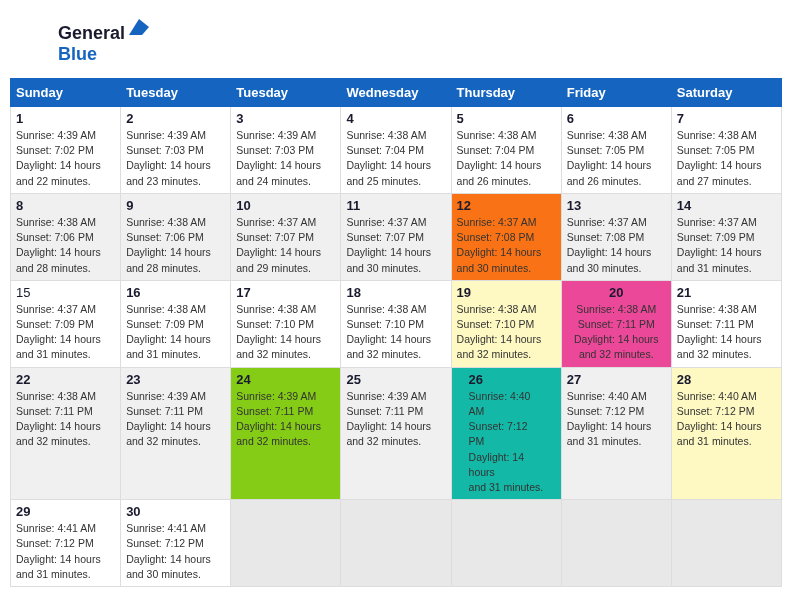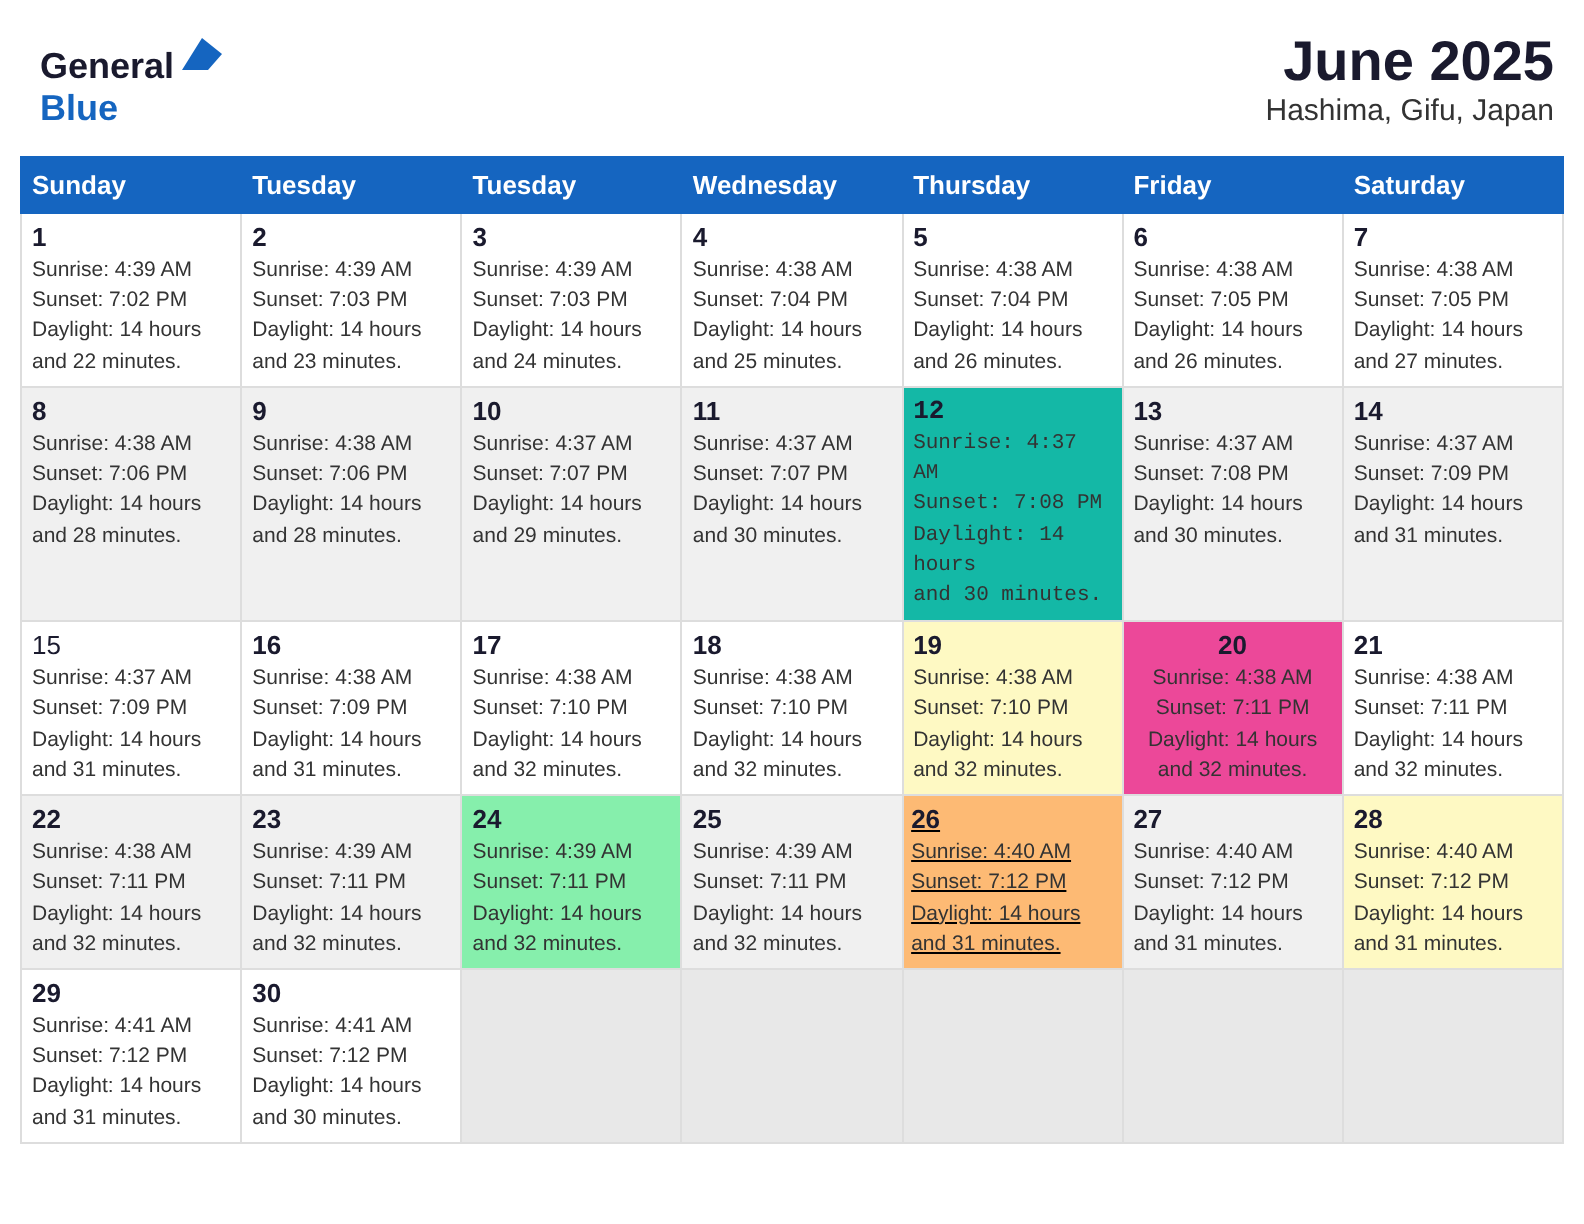--- a/index.html
+++ b/index.html
@@ -13,20 +13,21 @@
     .header {
       display: flex;
       justify-content: space-between;
       align-items: flex-start;
       margin-bottom: 8px;
       padding: 5px 5px 5px 10px;
     }
     .logo {
       display: flex;
       align-items: center;
+      margin-left: 38px;
     }
     .logo-icon {
       width: 24px;
       height: 24px;
       margin-left: 2px;
     }
     .title-section {
       text-align: right;
     }
     .month-title {
@@ -84,24 +85,20 @@
 <body>
 
 <div class="header">
   <div class="logo">
     <div>
       <span style="font-size:18px;font-weight:bold;color:#1a1a2e;">General</span><svg class="logo-icon" viewBox="0 0 24 24" xmlns="http://www.w3.org/2000/svg">
           <polygon points="2,20 12,4 22,12 15,20" fill="#1565c0"></polygon>
         </svg><br>
       <span style="font-size:18px;font-weight:bold;color:#1565c0;">Blue</span>
     </div>
-  </div>
-  <div class="title-section">
-    <div class="month-title">June 2025</div>
-    <div class="location-title">Hashima, Gifu, Japan</div>
   </div>
 </div>
 
 <table class="calendar">
   <thead>
     <tr>
       <th>Sunday</th>
       <th>Tuesday</th>
       <th>Tuesday</th>
       <th>Wednesday</th>
@@ -151,21 +148,21 @@
           <div class="day-info" style="color:#333;line-height:1.45;font-size:10.5px;">Sunrise: 4:38 AM<br>Sunset: 7:06 PM<br>Daylight: 14 hours<br>and 28 minutes.</div>
         </td>
         <td style="vertical-align: top; padding: 4px 5px; font-size: 10.5px; border: 1px solid rgb(221, 221, 221); min-height: 80px; background: rgb(240, 240, 240);">
           <span class="day-number" style="font-size:13px;font-weight:bold;color:#1a1a2e;display:block;margin-bottom:2px;">10</span>
           <div class="day-info" style="color:#333;line-height:1.45;font-size:10.5px;">Sunrise: 4:37 AM<br>Sunset: 7:07 PM<br>Daylight: 14 hours<br>and 29 minutes.</div>
         </td>
         <td style="vertical-align: top; padding: 4px 5px; font-size: 10.5px; border: 1px solid rgb(221, 221, 221); min-height: 80px; background: rgb(240, 240, 240);">
           <span class="day-number" style="font-size:13px;font-weight:bold;color:#1a1a2e;display:block;margin-bottom:2px;">11</span>
           <div class="day-info" style="color:#333;line-height:1.45;font-size:10.5px;">Sunrise: 4:37 AM<br>Sunset: 7:07 PM<br>Daylight: 14 hours<br>and 30 minutes.</div>
         </td>
-        <td style="vertical-align: top; padding: 4px 5px; font-size: 10.5px; border: 1px solid rgb(221, 221, 221); min-height: 80px; background: #14b8a6; font-family: Liberation Mono, monospace;">
+        <td style="vertical-align: top; padding: 4px 5px; font-size: 10.5px; border: 1px solid rgb(221, 221, 221); min-height: 80px; background: #f97316;">
           <span class="day-number" style="font-size:13px;font-weight:bold;color:#1a1a2e;display:block;margin-bottom:2px;">12</span>
           <div class="day-info" style="color:#333;line-height:1.45;font-size:10.5px;">Sunrise: 4:37 AM<br>Sunset: 7:08 PM<br>Daylight: 14 hours<br>and 30 minutes.</div>
         </td>
         <td style="vertical-align: top; padding: 4px 5px; font-size: 10.5px; border: 1px solid rgb(221, 221, 221); min-height: 80px; background: rgb(240, 240, 240);">
           <span class="day-number" style="font-size:13px;font-weight:bold;color:#1a1a2e;display:block;margin-bottom:2px;">13</span>
           <div class="day-info" style="color:#333;line-height:1.45;font-size:10.5px;">Sunrise: 4:37 AM<br>Sunset: 7:08 PM<br>Daylight: 14 hours<br>and 30 minutes.</div>
         </td>
         <td style="vertical-align: top; padding: 4px 5px; font-size: 10.5px; border: 1px solid rgb(221, 221, 221); min-height: 80px; background: rgb(240, 240, 240);">
           <span class="day-number" style="font-size:13px;font-weight:bold;color:#1a1a2e;display:block;margin-bottom:2px;">14</span>
           <div class="day-info" style="color:#333;line-height:1.45;font-size:10.5px;">Sunrise: 4:37 AM<br>Sunset: 7:09 PM<br>Daylight: 14 hours<br>and 31 minutes.</div>
@@ -203,29 +200,29 @@
       </tr>
       <tr>
         <td style="vertical-align: top; padding: 4px 5px; font-size: 10.5px; border: 1px solid rgb(221, 221, 221); min-height: 80px; background: rgb(240, 240, 240);">
           <span class="day-number" style="font-size:13px;font-weight:bold;color:#1a1a2e;display:block;margin-bottom:2px;">22</span>
           <div class="day-info" style="color:#333;line-height:1.45;font-size:10.5px;">Sunrise: 4:38 AM<br>Sunset: 7:11 PM<br>Daylight: 14 hours<br>and 32 minutes.</div>
         </td>
         <td style="vertical-align: top; padding: 4px 5px; font-size: 10.5px; border: 1px solid rgb(221, 221, 221); min-height: 80px; background: rgb(240, 240, 240);">
           <span class="day-number" style="font-size:13px;font-weight:bold;color:#1a1a2e;display:block;margin-bottom:2px;">23</span>
           <div class="day-info" style="color:#333;line-height:1.45;font-size:10.5px;">Sunrise: 4:39 AM<br>Sunset: 7:11 PM<br>Daylight: 14 hours<br>and 32 minutes.</div>
         </td>
-        <td style="vertical-align: top; padding: 4px 5px; font-size: 10.5px; border: 1px solid rgb(221, 221, 221); min-height: 80px; background: #86efac;">
+        <td style="vertical-align: top; padding: 4px 5px; font-size: 10.5px; border: 1px solid rgb(221, 221, 221); min-height: 80px; background: #84cc16;">
           <span class="day-number" style="font-size:13px;font-weight:bold;color:#1a1a2e;display:block;margin-bottom:2px;">24</span>
           <div class="day-info" style="color:#333;line-height:1.45;font-size:10.5px;">Sunrise: 4:39 AM<br>Sunset: 7:11 PM<br>Daylight: 14 hours<br>and 32 minutes.</div>
         </td>
         <td style="vertical-align: top; padding: 4px 5px; font-size: 10.5px; border: 1px solid rgb(221, 221, 221); min-height: 80px; background: rgb(240, 240, 240);">
           <span class="day-number" style="font-size:13px;font-weight:bold;color:#1a1a2e;display:block;margin-bottom:2px;">25</span>
           <div class="day-info" style="color:#333;line-height:1.45;font-size:10.5px;">Sunrise: 4:39 AM<br>Sunset: 7:11 PM<br>Daylight: 14 hours<br>and 32 minutes.</div>
         </td>
-        <td style="vertical-align: top; padding: 4px 4px; font-size: 10.5px; border: 1px solid rgb(221, 221, 221); min-height: 80px; background: #fdba74; text-decoration: underline;">
+        <td style="vertical-align: top; padding: 4px 17px; font-size: 10.5px; border: 1px solid rgb(221, 221, 221); min-height: 80px; background: #14b8a6;">
           <span class="day-number" style="font-size:13px;font-weight:bold;color:#1a1a2e;display:block;margin-bottom:2px;">26</span>
           <div class="day-info" style="color:#333;line-height:1.45;font-size:10.5px;">Sunrise: 4:40 AM<br>Sunset: 7:12 PM<br>Daylight: 14 hours<br>and 31 minutes.</div>
         </td>
         <td style="vertical-align: top; padding: 4px 5px; font-size: 10.5px; border: 1px solid rgb(221, 221, 221); min-height: 80px; background: rgb(240, 240, 240);">
           <span class="day-number" style="font-size:13px;font-weight:bold;color:#1a1a2e;display:block;margin-bottom:2px;">27</span>
           <div class="day-info" style="color:#333;line-height:1.45;font-size:10.5px;">Sunrise: 4:40 AM<br>Sunset: 7:12 PM<br>Daylight: 14 hours<br>and 31 minutes.</div>
         </td>
         <td style="vertical-align: top; padding: 4px 5px; font-size: 10.5px; border: 1px solid rgb(221, 221, 221); min-height: 80px; background: #fef9c3;">
           <span class="day-number" style="font-size:13px;font-weight:bold;color:#1a1a2e;display:block;margin-bottom:2px;">28</span>
           <div class="day-info" style="color:#333;line-height:1.45;font-size:10.5px;">Sunrise: 4:40 AM<br>Sunset: 7:12 PM<br>Daylight: 14 hours<br>and 31 minutes.</div>

